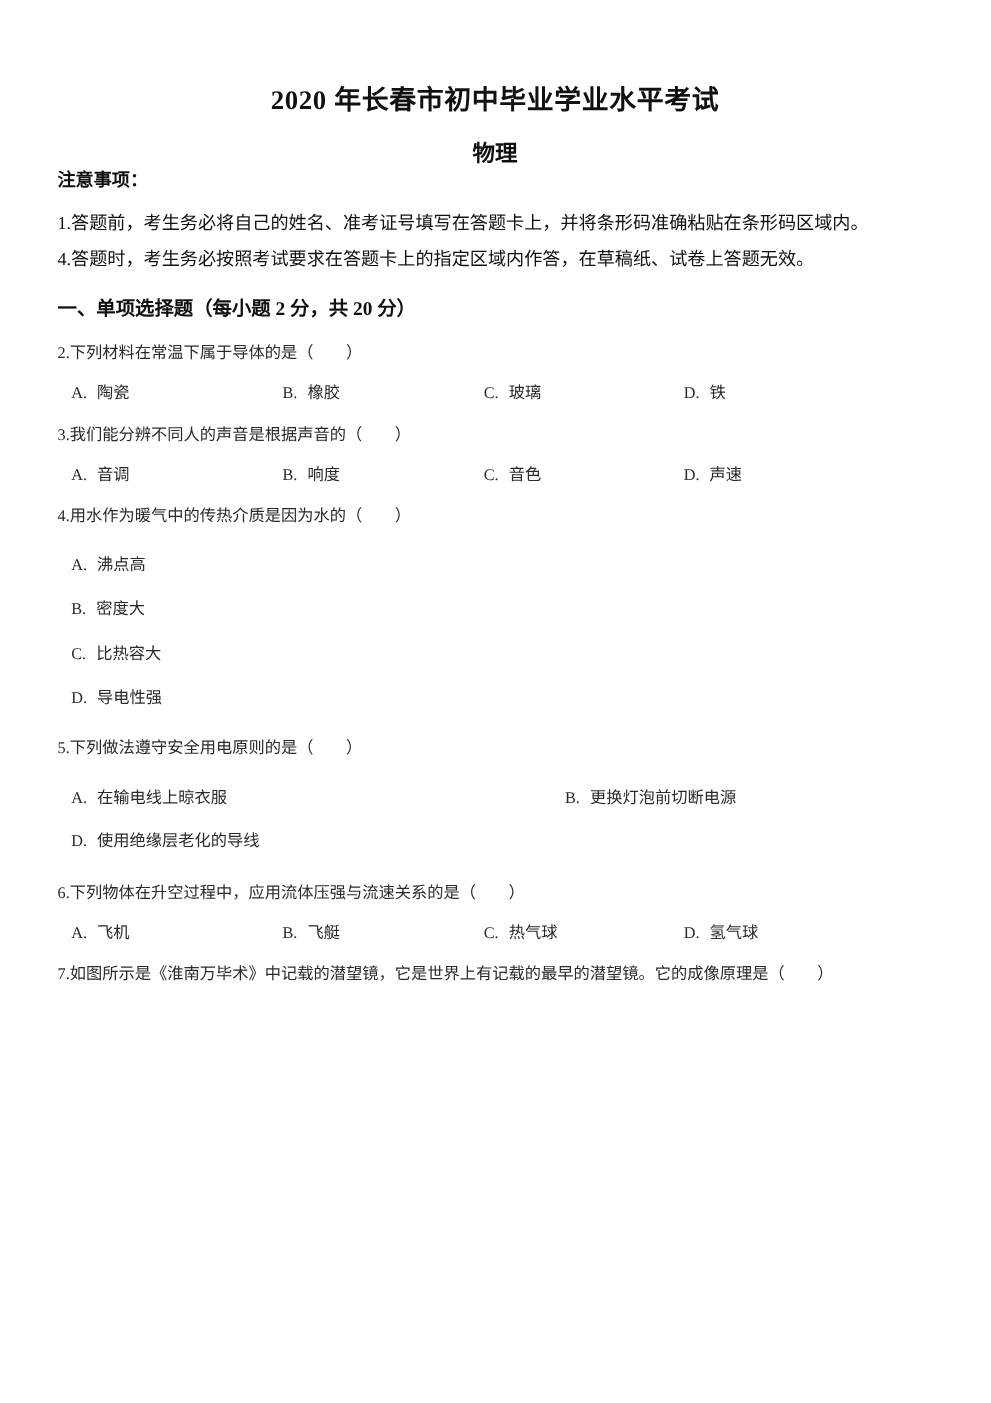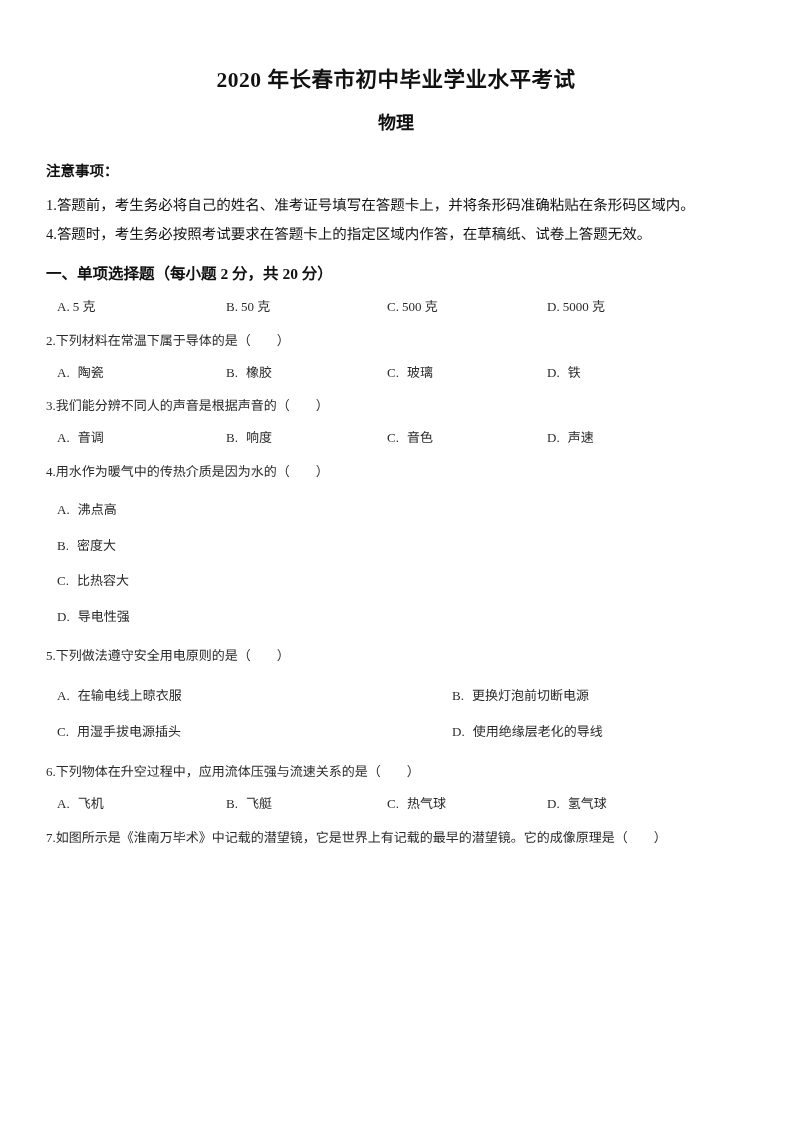--- a/index.html
+++ b/index.html
@@ -45,21 +45,20 @@
     padding-top: 16px;
     text-align: center;
     font-size: 18px;
     font-weight: bold;
     line-height: 1.35;
     color: #111;
   }
 
   
   .notice {
-    margin-top: 26px;
   }
 
   .notice-heading {
     font-size: 14.5px;
     font-weight: bold;
     line-height: 1.45;
     margin: 0 0 9px 0;
     color: #111;
   }
 
@@ -175,26 +174,20 @@
     <div class="notice">
       <p class="notice-heading">注意事项：</p>
       <p class="notice-item">1.答题前，考生务必将自己的姓名、准考证号填写在答题卡上，并将条形码准确粘贴在条形码区域内。</p>
       <p class="notice-item">4.答题时，考生务必按照考试要求在答题卡上的指定区域内作答，在草稿纸、试卷上答题无效。</p>
     </div>
 
     <div>
       <p class="section-heading">一、单项选择题（每小题 2 分，共 20 分）</p>
 
       <div class="question">
-        <div class="options-row4">
-          <div class="opt"><span class="opt-label">A.</span><span class="opt-sp-narrow"></span><span>5 克</span></div>
-          <div class="opt"><span class="opt-label">B.</span><span class="opt-sp-narrow"></span><span>50 克</span></div>
-          <div class="opt"><span class="opt-label">C.</span><span class="opt-sp-narrow"></span><span>500 克</span></div>
-          <div class="opt"><span class="opt-label">D.</span><span class="opt-sp-narrow"></span><span>5000 克</span></div>
-        </div>
       </div>
 
       <div class="question">
         <p class="question-stem"><span>2.下列材料在常温下属于导体的是（</span><span class="paren-gap"></span><span>）</span></p>
         <div class="options-row4">
           <div class="opt"><span class="opt-label">A.</span><span class="opt-sp-wide"></span><span>陶瓷</span></div>
           <div class="opt"><span class="opt-label">B.</span><span class="opt-sp-wide"></span><span>橡胶</span></div>
           <div class="opt"><span class="opt-label">C.</span><span class="opt-sp-wide"></span><span>玻璃</span></div>
           <div class="opt"><span class="opt-label">D.</span><span class="opt-sp-wide"></span><span>铁</span></div>
         </div>
@@ -218,21 +211,20 @@
           <div class="opt"><span class="opt-label">C.</span><span class="opt-sp-wide"></span><span>比热容大</span></div>
           <div class="opt"><span class="opt-label">D.</span><span class="opt-sp-wide"></span><span>导电性强</span></div>
         </div>
       </div>
 
       <div class="question">
         <p class="question-stem"><span>5.下列做法遵守安全用电原则的是（</span><span class="paren-gap"></span><span>）</span></p>
         <div class="options-grid2">
           <div class="opt"><span class="opt-label">A.</span><span class="opt-sp-wide"></span><span>在输电线上晾衣服</span></div>
           <div class="opt"><span class="opt-label">B.</span><span class="opt-sp-wide"></span><span>更换灯泡前切断电源</span></div>
-          <div class="opt"><span class="opt-label">C.</span><span class="opt-sp-wide"></span><span>用湿手拔电源插头</span></div>
           <div class="opt"><span class="opt-label">D.</span><span class="opt-sp-wide"></span><span>使用绝缘层老化的导线</span></div>
         </div>
       </div>
 
       <div class="question">
         <p class="question-stem"><span>6.下列物体在升空过程中，应用流体压强与流速关系的是（</span><span class="paren-gap"></span><span>）</span></p>
         <div class="options-row4">
           <div class="opt"><span class="opt-label">A.</span><span class="opt-sp-wide"></span><span>飞机</span></div>
           <div class="opt"><span class="opt-label">B.</span><span class="opt-sp-wide"></span><span>飞艇</span></div>
           <div class="opt"><span class="opt-label">C.</span><span class="opt-sp-wide"></span><span>热气球</span></div>

